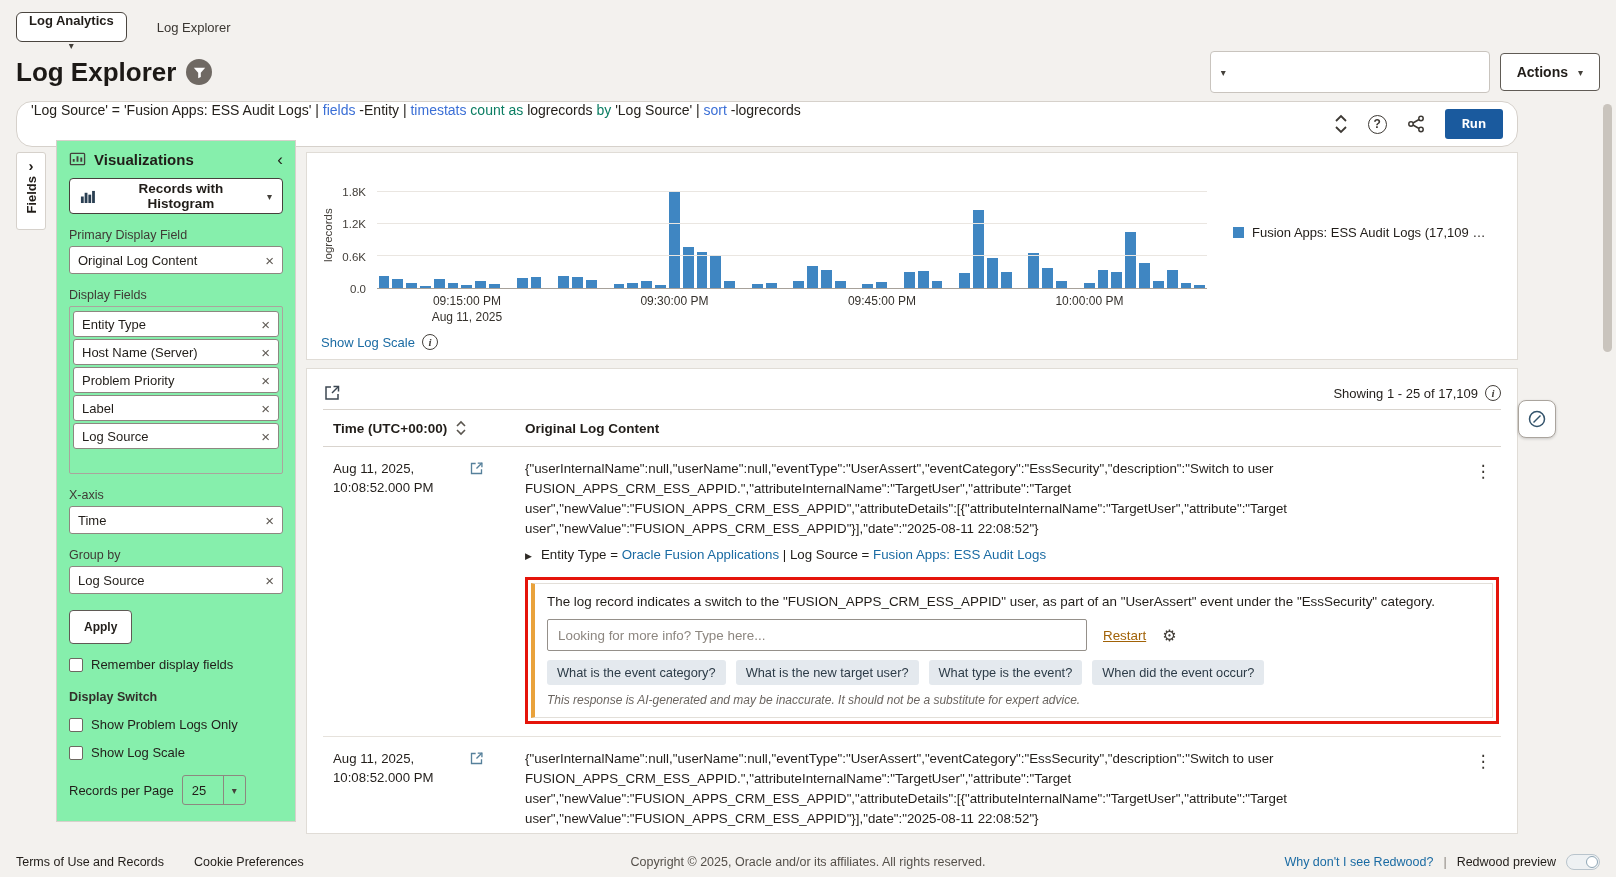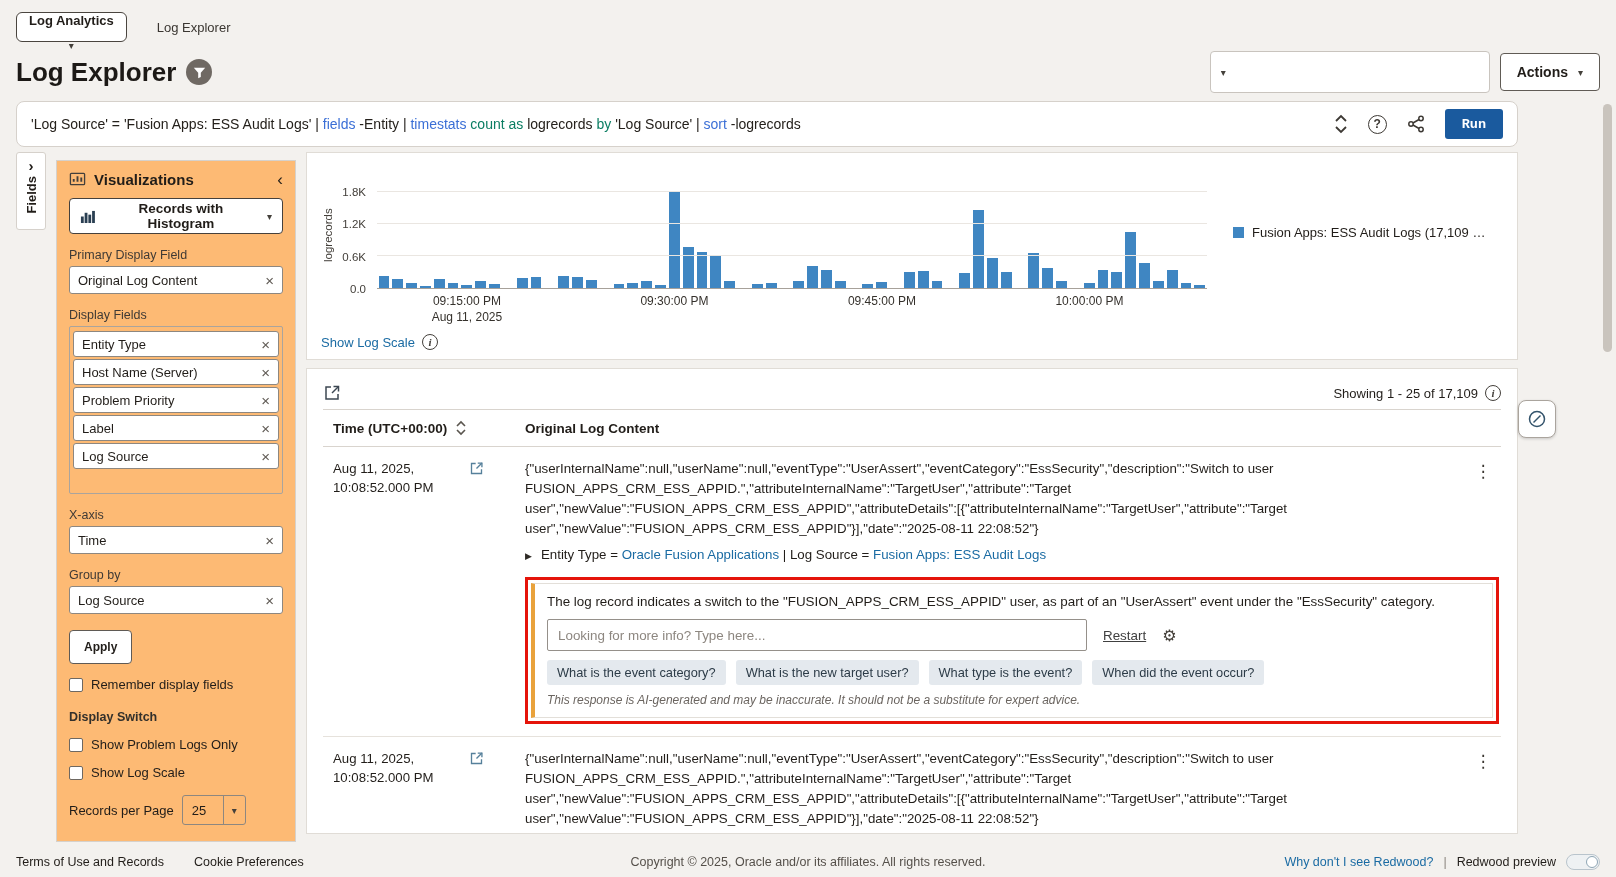--- a/index.html
+++ b/index.html
@@ -26,44 +26,44 @@
   .time-range { width:280px; height:42px; background:#fff; border:1px solid #c9c4be; border-radius:4px;
     display:flex; align-items:center; justify-content:space-between; padding:4px 10px; cursor:pointer; }
   .tr-label { font-size:13px; color:#211d19; }
   .tr-detail { font-size:11.5px; color:#44403b; margin-top:2px; }
   .actions-btn { height:38px; display:flex; align-items:center; gap:10px; padding:0 16px;
     background:#fff; border:1px solid #605b55; border-radius:4px;
     font-family:"Liberation Sans",sans-serif; font-weight:700; font-size:14px; color:#211d19; cursor:pointer; }
 
   
   .query-card { position:absolute; left:16px; top:101px; width:1502px; height:46px;
-    background:#fff; border:1px solid #d6d1cb; border-radius:8px;
-    display:flex; align-items:center; padding:0 14px; }
+    background:#fff; border:1px solid #d6d1cb; border-radius:16px;
+    display:flex; padding:0 14px; }
   .query-text { flex:1; font-size:14px; white-space:nowrap; overflow:hidden; cursor:text; }
   .q-text { color:#25211c; }
   .q-keyword { color:var(--query_keyword_blue,#3b6fd6); }
   .q-function { color:var(--query_function_teal,#0a7d62); }
   .query-actions { display:flex; align-items:center; gap:20px; margin-left:12px; }
   .qicon { display:flex; color:#3d3934; cursor:pointer; }
   .help-circle { width:19px; height:19px; border:1.6px solid #3d3934; border-radius:50%;
     display:flex; align-items:center; justify-content:center; font-size:12px; font-weight:700; }
   .run-btn { height:30px; padding:0 17px; background:var(--primary_button,#1a5a9e); color:#fff;
     border:none; border-radius:3px; font-family:Liberation Mono, monospace; font-weight:700; font-size:13.5px; cursor:pointer; }
 
   
   .fields-strip { position:absolute; left:16px; top:152px; width:30px; height:78px;
     background:#fff; border:1px solid #d6d1cb; border-radius:3px;
     display:flex; flex-direction:column; align-items:center; padding-top:5px; cursor:pointer; }
   .fields-strip .chev { font-size:15px; font-weight:700; color:#211d19; line-height:1; }
   .vertical-label { writing-mode:vertical-rl; transform:rotate(180deg);
     font-size:13px; font-weight:700; color:#211d19; margin-top:3px; }
 
   
-  .viz-panel { position:absolute; left:56px; top:160px; width:240px; height:682px;
-    background:#fdba74; border:1px solid #d6d1cb; padding:10px 12px; overflow:hidden; }
+  .viz-panel { position:absolute; left:56px; top:140px; width:240px; height:682px;
+    background:#86efac; border:1px solid #d6d1cb; padding:10px 12px; overflow:hidden; }
   .viz-header { display:flex; align-items:center; gap:8px; }
   .viz-title { font-size:15px; font-weight:700; }
   .collapse-chev { margin-left:auto; font-size:17px; color:#211d19; cursor:pointer; line-height:1; }
   .chart-type-btn { margin-top:10px; width:100%; height:36px; background:#fff; border:1px solid #46413c;
     border-radius:4px; display:flex; align-items:center; gap:9px; padding:0 10px;
     font-family:"Liberation Sans",sans-serif; font-weight:700; font-size:13.5px; color:#211d19; cursor:pointer; }
   .chart-type-btn .caret { margin-left:auto; }
   .fld-label { margin-top:14px; font-size:12.5px; color:#3f3a35; }
   .section-label { margin-top:18px; font-size:12.5px; font-weight:700; color:#33302b; }
   .chip { margin-top:4px; height:28px; border:1px solid #8d8780; border-radius:3px; background:#fff;
@@ -130,21 +130,21 @@
 
   
   .ai-annotation { grid-column:2 / 4; margin-top:12px; margin-right:2px;
     border:3px solid var(--annotation_red,#e5140a); padding:3px; }
   .ai-panel { background:#fff; border:1px solid #e3dfd9; border-left:4px solid var(--ai_accent_orange,#e9a23c); padding:8px 12px 10px; }
   .ai-summary { font-size:13.4px; line-height:1.45; }
   .ai-input-row { margin-top:8px; display:flex; align-items:center; gap:16px; }
   .ai-input { width:540px; height:32px; border:1px solid #95908a; border-radius:2px; padding:0 10px;
     font-family:"Liberation Sans",sans-serif; font-size:13.4px; color:#211d19; }
   .ai-input::placeholder { color:#8d8780; }
-  .restart-link { font-size:13.4px; color:#404040; text-decoration:underline; cursor:pointer; }
+  .restart-link { font-size:13.4px; color:#a16207; text-decoration:underline; cursor:pointer; }
   .gear-icon { font-family:"DejaVu Sans",sans-serif; font-size:16px; color:#45403a; cursor:pointer; }
   .ai-chips { margin-top:9px; display:flex; gap:10px; }
   .ai-chip { background:var(--chip_bg,#e4e9ee); color:#2c3b47; font-size:12.8px; padding:5px 10px; border-radius:3px; cursor:pointer; white-space:nowrap; }
   .ai-disclaimer { margin-top:8px; font-style:italic; font-size:12px; color:#6b6560; }
 
   
   .footer { position:absolute; left:0; right:0; bottom:0; height:30px; display:flex; align-items:center;
     padding:0 16px; font-size:12.5px; background:#f3f1ee; }
   .footer-left { display:flex; gap:30px; }
   .footer-link { cursor:pointer; color:#211d19; }

